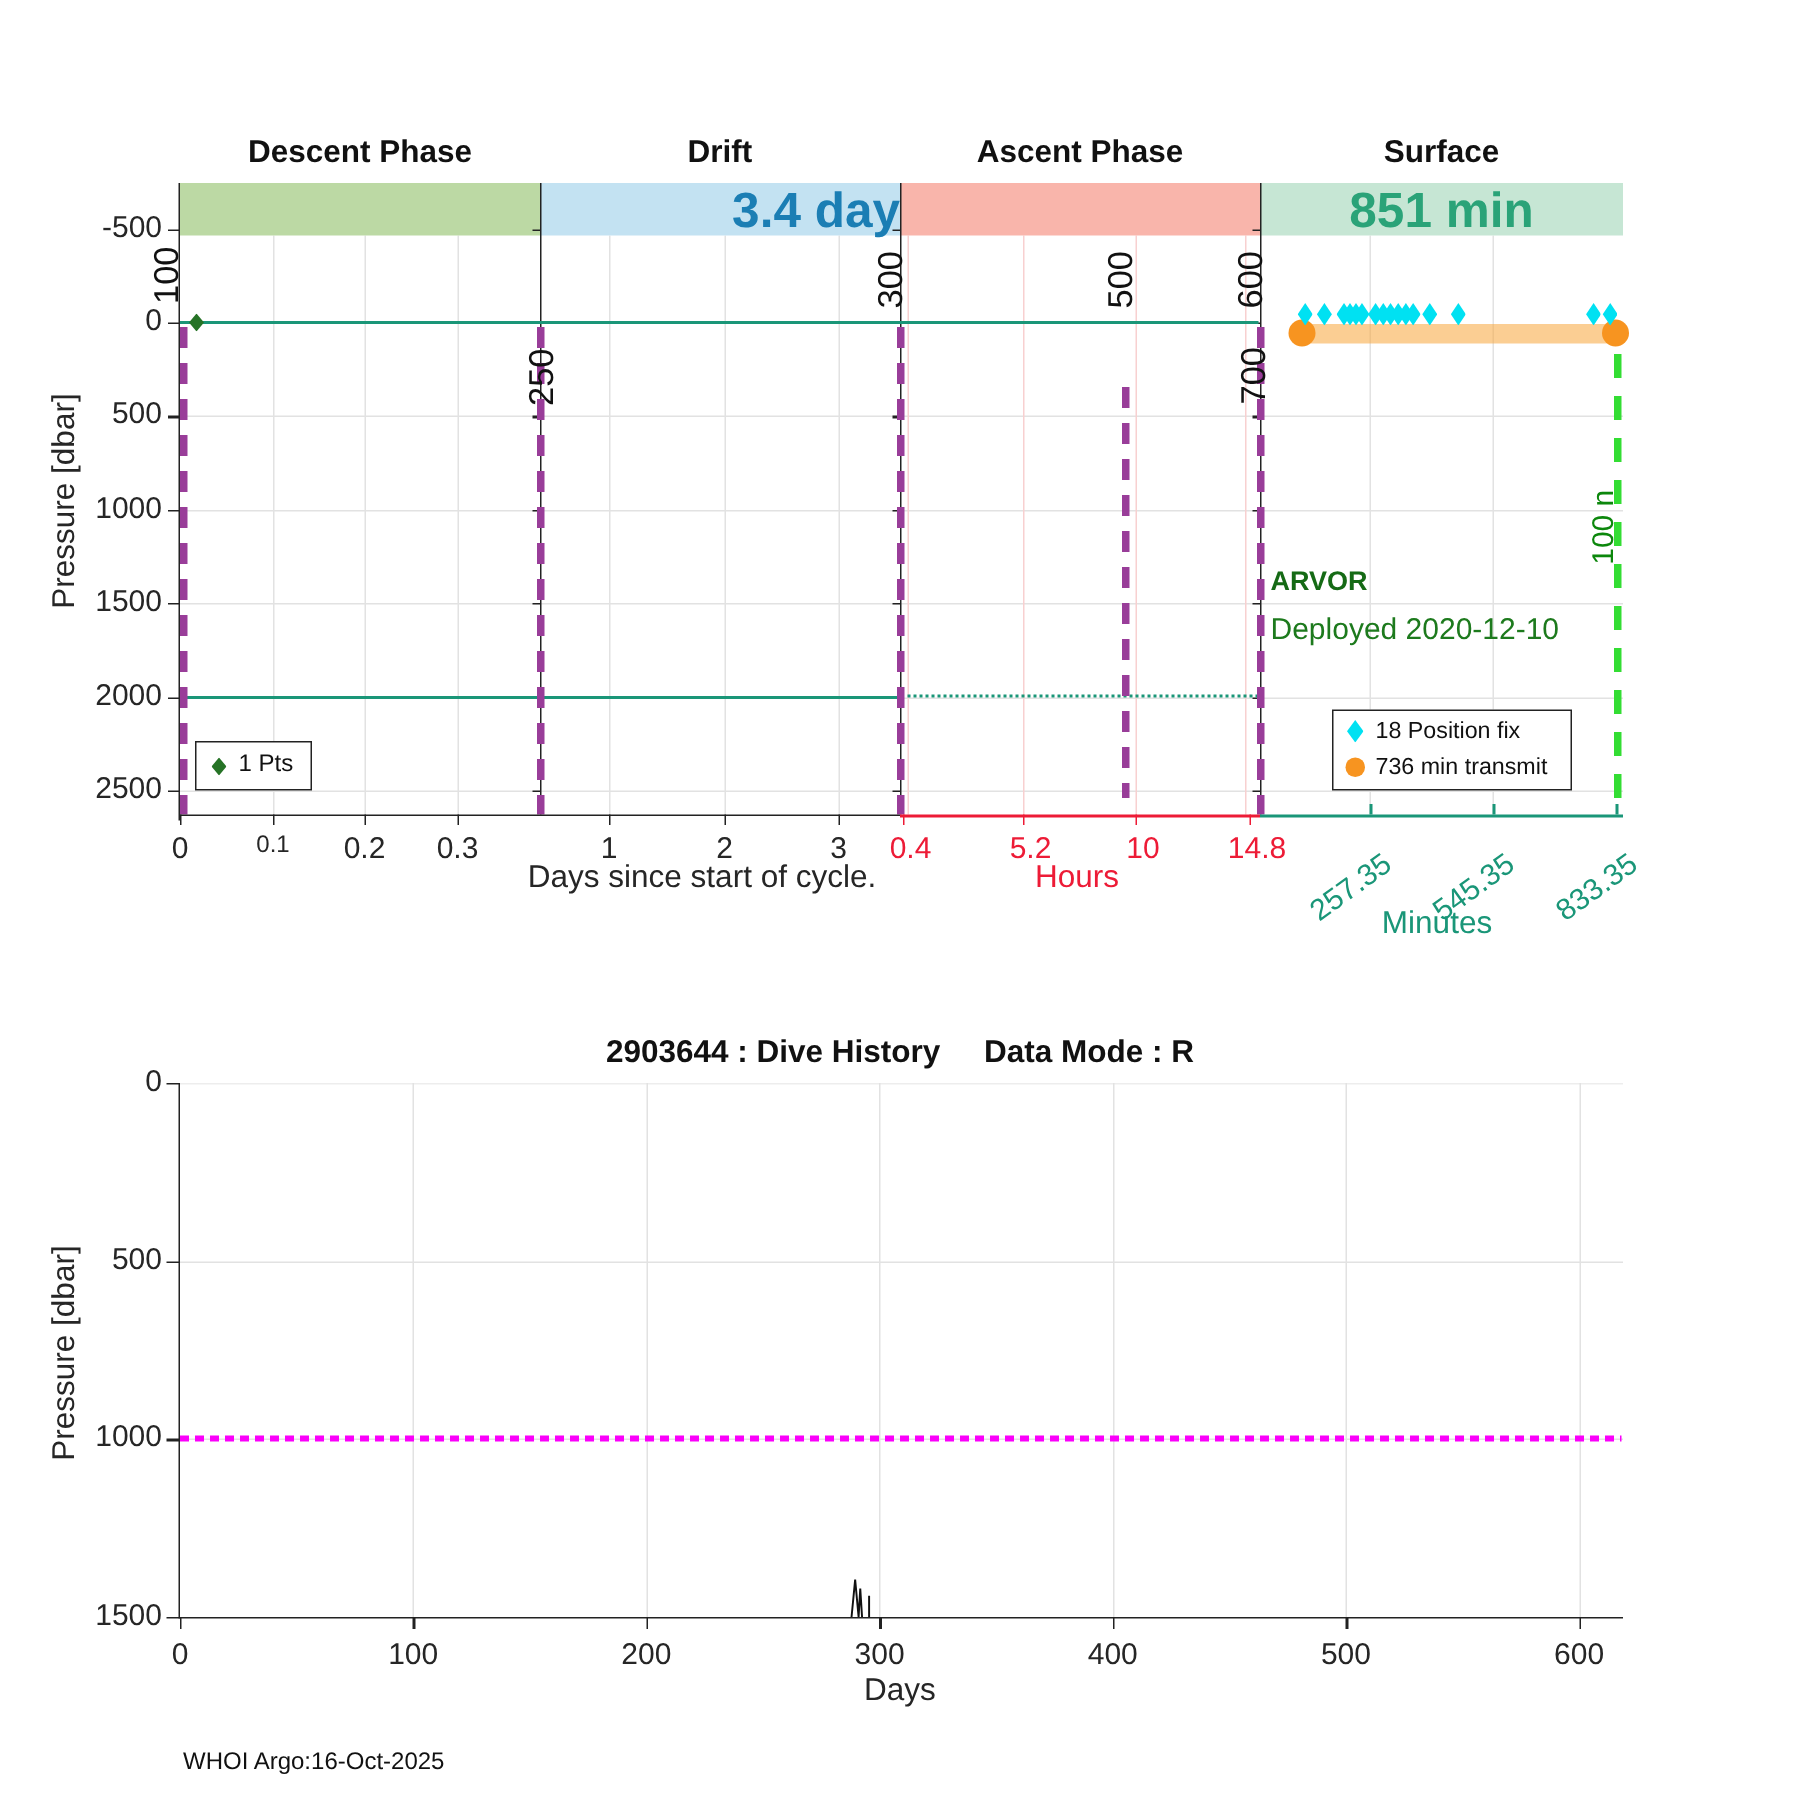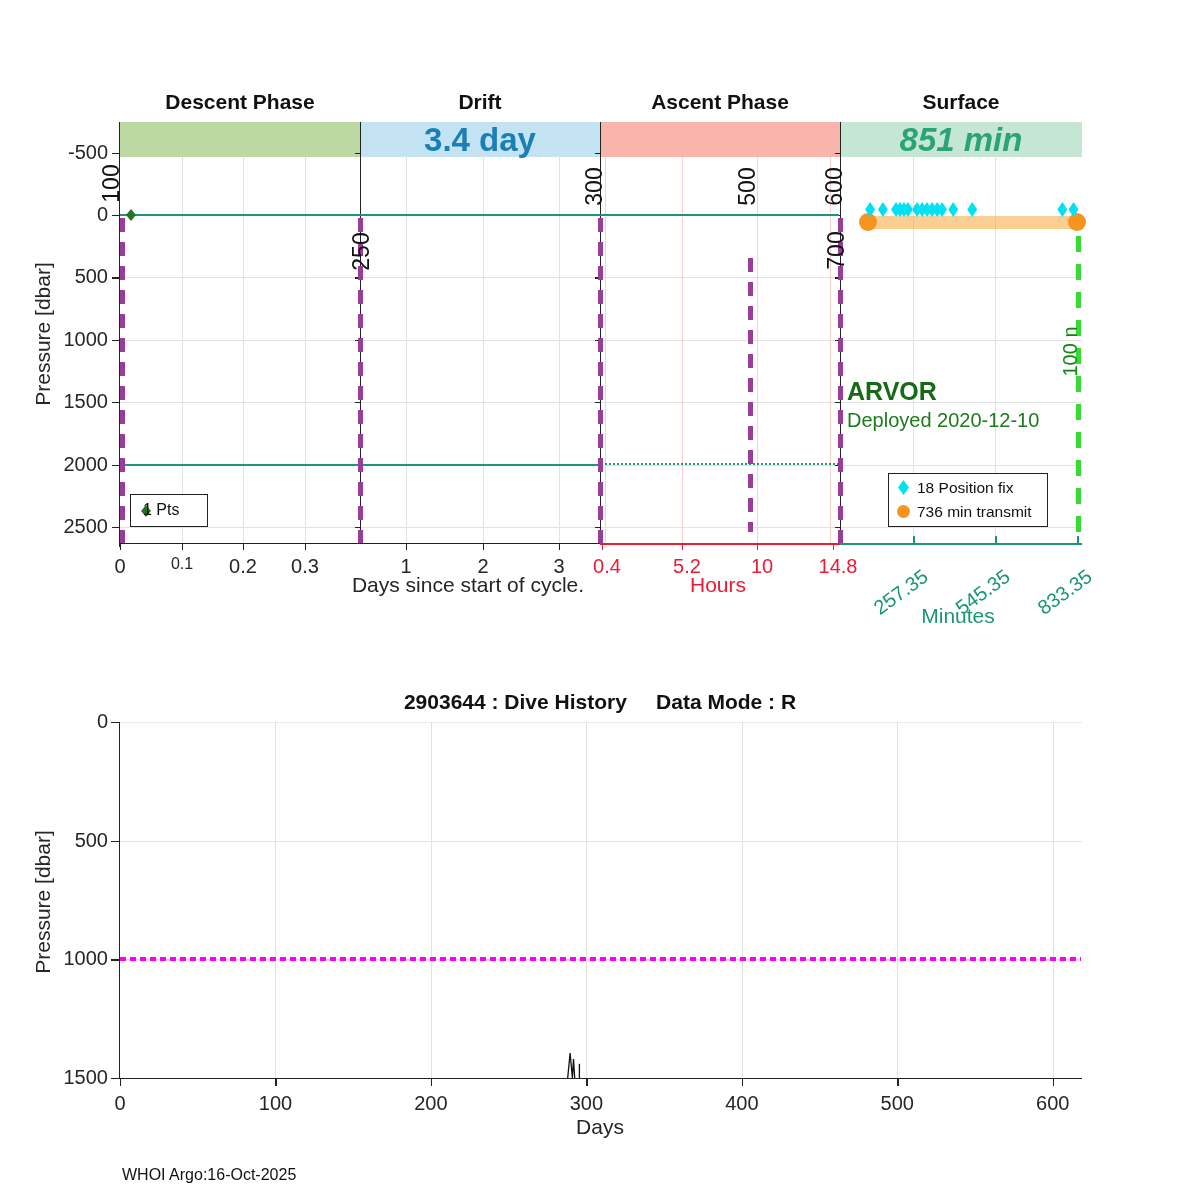--- a/index.html
+++ b/index.html
@@ -46,25 +46,25 @@
         <div class="abs" style="left: 605px; top: 157px; width: 1px; height: 386px; background: rgb(248, 208, 208);"></div>
         <div class="abs" style="left: 682px; top: 157px; width: 1px; height: 386px; background: rgb(248, 208, 208);"></div>
         <div class="abs" style="left: 757px; top: 157px; width: 1px; height: 386px; background: rgb(248, 208, 208);"></div>
         <div class="abs" style="left: 830px; top: 157px; width: 1px; height: 386px; background: rgb(248, 208, 208);"></div>
         <div class="abs" style="left: 913px; top: 157px; width: 1px; height: 386px; background: rgb(226, 226, 226);"></div>
         <div class="abs" style="left: 995px; top: 157px; width: 1px; height: 386px; background: rgb(226, 226, 226);"></div>
       </div>
 
     <div class="abs band" style="left:120px;width:240px;background:#bcd9a4;"></div>
     <div class="abs band" style="left:360px;width:240px;background:#c3e2f2;">
-      <span class="band-val" style="color:#1b7eb4;">3.4 day</span>
+      <span class="band-val" style="color:#1b7eb4;text-align:right;">3.4 day</span>
     </div>
     <div class="abs band" style="left:600px;width:240px;background:#f9b5ab;"></div>
     <div class="abs band" style="left:840px;width:242px;background:#c6e6d4;">
-      <span class="band-val" style="color:#2aa378;font-style:italic;">851 min</span>
+      <span class="band-val" style="color:#2aa378;">851 min</span>
     </div>
 
     <div class="abs" id="tc-lines">
         <div class="abs" style="left: 360px; top: 122px; width: 1.3px; height: 421px; background: rgb(34, 34, 34);"></div>
         <div class="abs" style="left: 355px; top: 152.6px; width: 5px; height: 1.2px; background: rgb(34, 34, 34);"></div>
         <div class="abs" style="left: 355px; top: 215px; width: 5px; height: 1.2px; background: rgb(34, 34, 34);"></div>
         <div class="abs" style="left: 355px; top: 277.4px; width: 5px; height: 1.2px; background: rgb(34, 34, 34);"></div>
         <div class="abs" style="left: 355px; top: 339.8px; width: 5px; height: 1.2px; background: rgb(34, 34, 34);"></div>
         <div class="abs" style="left: 355px; top: 402.2px; width: 5px; height: 1.2px; background: rgb(34, 34, 34);"></div>
         <div class="abs" style="left: 355px; top: 464.6px; width: 5px; height: 1.2px; background: rgb(34, 34, 34);"></div>
@@ -171,27 +171,27 @@
         <div class="abs" style="left: 1077px; top: 536px; width: 1.6px; height: 7px; background: rgb(26, 150, 120);"></div>
         <div class="abs" style="left: 997px; top: 565px; width: 86px; text-align: right; font-size: 20px; color: rgb(26, 150, 120); transform: rotate(-36deg); transform-origin: 100% 0px;">833.35</div>
       </div>
 
     <div class="abs rot axis-label" style="left:-57px;top:322px;width:200px;text-align:center;">Pressure [dbar]</div>
 
     <div class="abs axis-label ctr" style="left:268px;top:573px;width:400px;">Days since start of cycle.</div>
     <div class="abs axis-label ctr" style="left:618px;top:573px;width:200px;color:#ed1b36;">Hours</div>
     <div class="abs axis-label ctr" style="left:858px;top:604px;width:200px;color:#1a9678;">Minutes</div>
 
-    <div class="abs" style="left:847px;top:377px;font-size:25px;font-weight:bold;color:#156a15;">ARVOR</div>
+    <div class="abs" style="left:847px;top:377px;font-size:18px;font-weight:bold;color:#156a15;">ARVOR</div>
     <div class="abs" style="left:847px;top:409px;font-size:20px;color:#1d7a1d;">Deployed 2020-12-10</div>
     <div class="abs rot" style="left:1030px;top:340px;width:80px;text-align:center;font-size:20px;color:#0c870c;">100 n</div>
 
     <div class="abs legendbox" style="left:130px;top:494px;width:76px;height:31px;">
       <span class="abs dia" style="left:10px;top:10px;width:10px;height:12px;background:#267326;"></span>
-      <span class="abs" style="left:12px;top:6px;font-size:16px;color:#111;">1 Pts</span>
+      <span class="abs" style="left:28px;top:6px;font-size:16px;color:#111;">1 Pts</span>
     </div>
 
     <div class="abs legendbox" style="left:888px;top:473px;width:158px;height:52px;">
       <span class="abs dia" style="left:9px;top:6px;width:11px;height:15px;background:#00e1f2;"></span>
       <span class="abs" style="left:28px;top:5px;font-size:15.5px;color:#111;">18 Position fix</span>
       <span class="abs" style="left:8px;top:31px;width:13px;height:13px;border-radius:50%;background:#f79420;"></span>
       <span class="abs" style="left:28px;top:29px;font-size:15.5px;color:#111;">736 min transmit</span>
     </div>
   </div>
 

